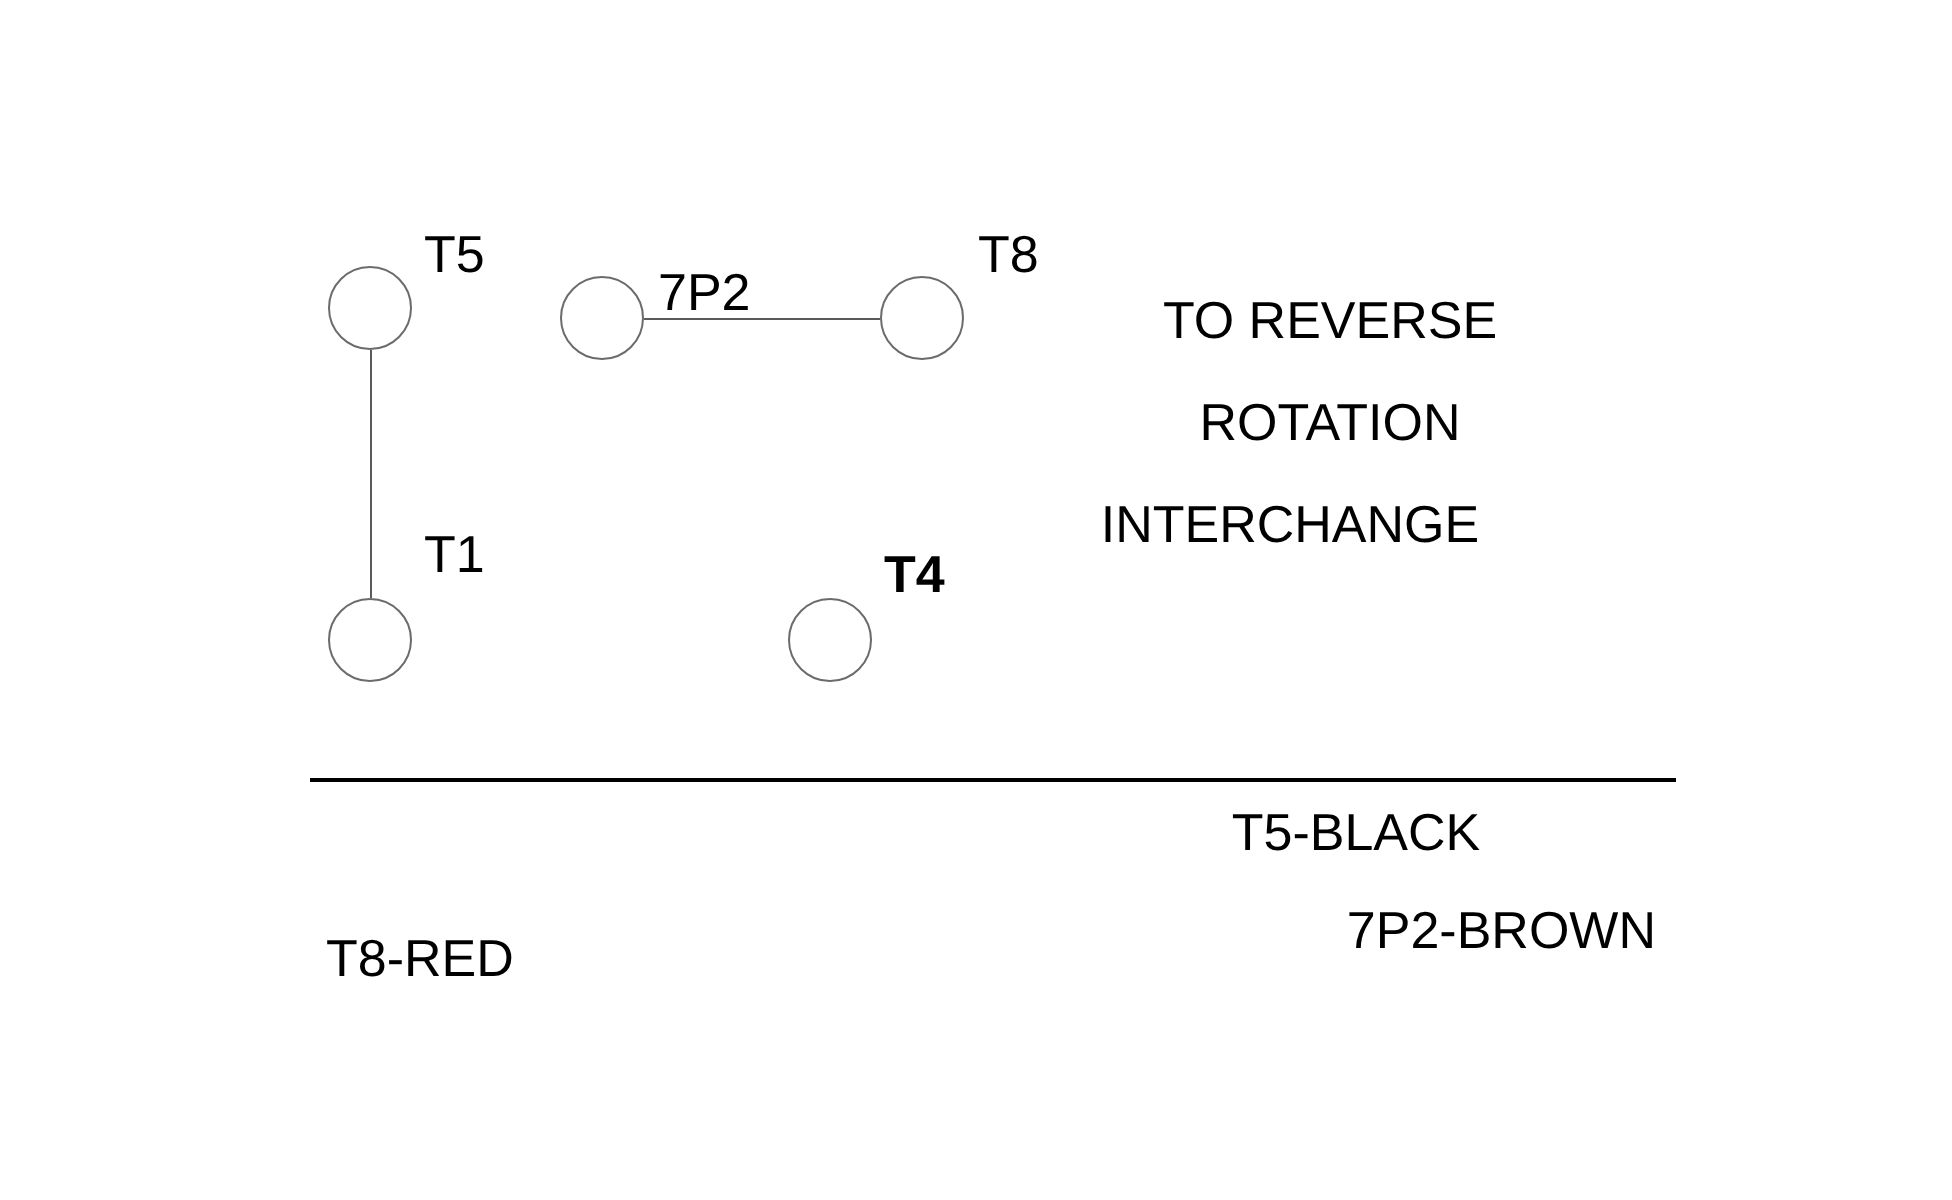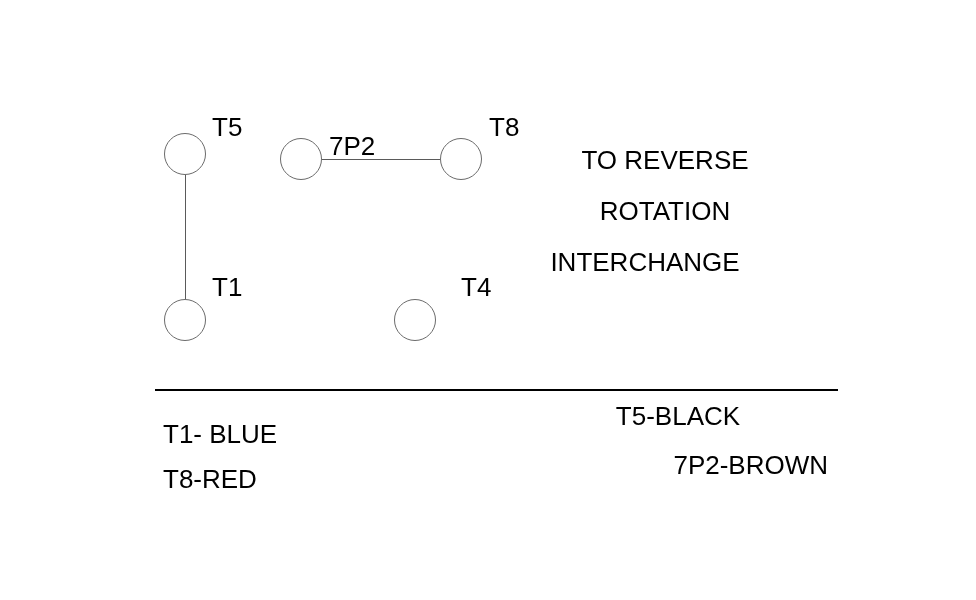--- a/index.html
+++ b/index.html
@@ -81,31 +81,30 @@
   <div class="terminal" style="left:164px; top:133px;"></div>
   <div class="terminal-label" style="left:212px; top:114px;">T5</div>
 
   <div class="terminal" style="left:280px; top:138px;"></div>
   <div class="terminal-label" style="left:329px; top:101px;margin-top:32px;">7P2</div>
 
   <div class="terminal" style="left:440px; top:138px;"></div>
   <div class="terminal-label" style="left:489px; top:114px;">T8</div>
 
   <div class="terminal" style="left:164px; top:299px;"></div>
-  <div class="terminal-label" style="left:212px; top:274px;">T1</div>
+  <div class="terminal-label" style="left:212px; top:264px;">T1</div>
 
   <div class="terminal" style="left:394px; top:299px;"></div>
-  <div class="terminal-label" style="left:461px; top:274px;">T4</div>
+  <div class="terminal-label" style="left:442px; top:274px;font-weight:bold;">T4</div>
 
   <div class="note" style="left:465px; top:147px; width:400px;">TO REVERSE</div>
   <div class="note" style="left:465px; top:198px; width:400px;">ROTATION</div>
   <div class="note" style="left:445px; top:249px; width:400px;">INTERCHANGE</div>
 
   <div id="divider" style="left:155px; top:389px; width:683px;"></div>
 
-  <div class="legend-entry" style="left:163px; top:421px;">T1- BLUE</div>
   <div class="legend-entry" style="left:163px; top:466px;">T8-RED</div>
 
 
   <div class="legend-entry legend-right" style="left:528px; top:403px; width:300px;text-align:center;">T5-BLACK</div>
   <div class="legend-entry legend-right" style="left:528px; top:452px; width:300px;">7P2-BROWN</div>
 
 </div>
 
 </body></html>

